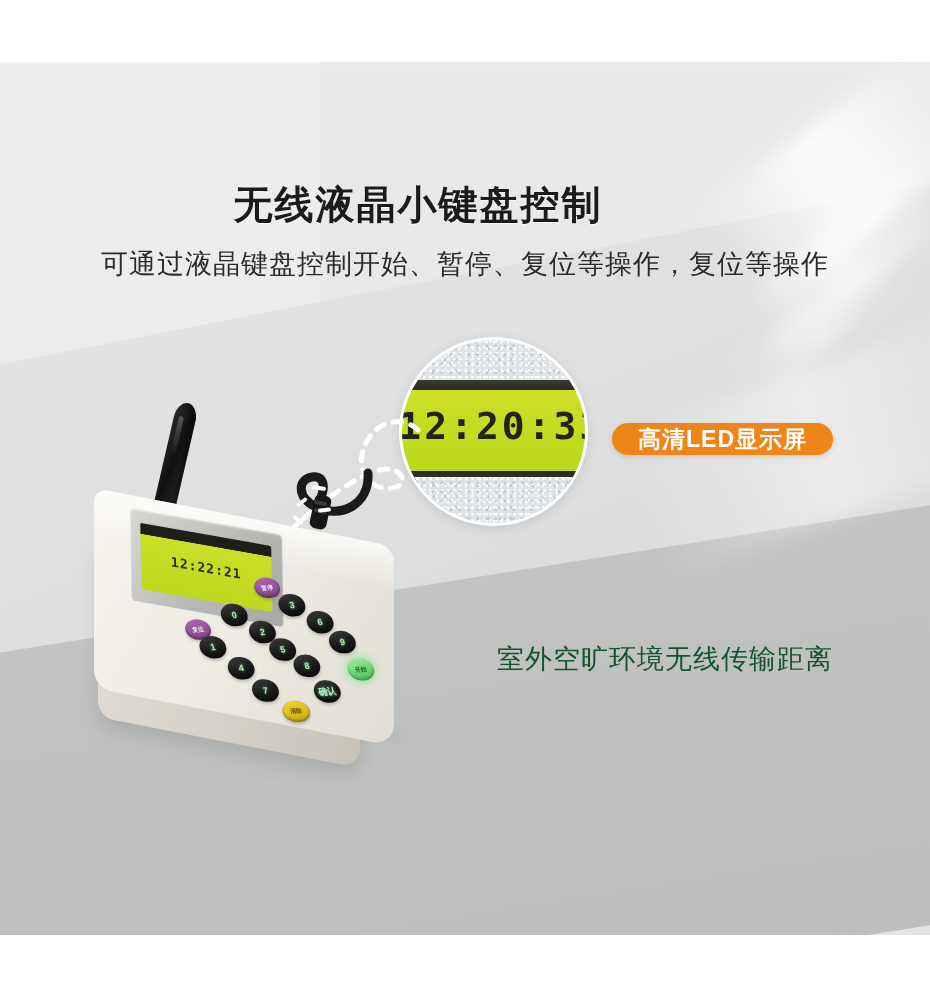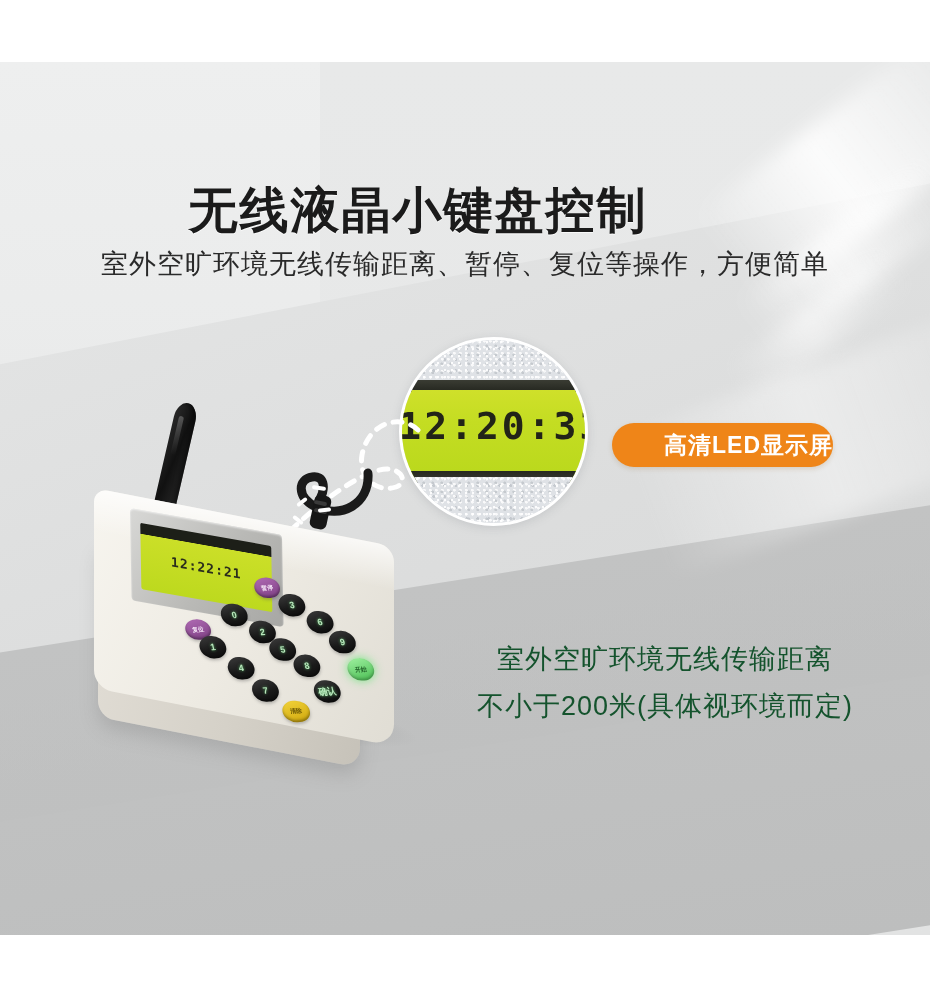--- a/index.html
+++ b/index.html
@@ -52,21 +52,21 @@
   }
   .floor-shade {
     position:absolute; left:0; top:640px; width:930px; height:120px;
     background:linear-gradient(180deg,rgba(190,191,191,0),rgba(190,191,191,.45));
     transform:skewY(-9deg); transform-origin:left top;
   }
 
   
   .title {
     position:absolute; left:0; top:178px; width:836px; text-align:center;
-    font-size:49px; font-weight:bold; letter-spacing:2px; color:#1b1b1b;
+    font-size:39px; font-weight:bold; letter-spacing:2px; color:#1b1b1b;
     text-shadow:0 1px 0 rgba(255,255,255,.7);
   }
   .subtitle {
     position:absolute; left:0; top:246px; width:930px; text-align:center;
     font-size:27px; font-weight:normal; color:#2a2a2a; letter-spacing:1px;
   }
 
   
   .magnifier {
     position:absolute; left:399px; top:337px; width:189px; height:189px;
@@ -99,24 +99,24 @@
   }
   .mag-digits {
     position:absolute; left:0; top:14px; width:100%;
     text-align:center; font-family:"DejaVu Sans Mono","Liberation Mono",monospace;
     font-size:38px; font-weight:bold; letter-spacing:3px; color:#222418;
     text-shadow:1px 0 0 rgba(200,220,40,.45);
   }
 
   
   .badge {
-    position:absolute; left:612px; top:423px; width:221px; height:44px;
+    position:absolute; left:612px; top:423px; width:221px; height:32px;
     background:#ef8518; border-radius:22px;
     box-shadow:0 2px 5px rgba(140,90,20,.18);
-    display:flex; align-items:center; justify-content:flex-end;
+    display:flex; align-items:center; justify-content:center;
     color:#ffffff; font-size:23px; font-weight:bold; letter-spacing:1px;
   }
 
   
   .arrow-svg { position:absolute; left:250px; top:415px; width:200px; height:165px; }
 
   
   .device-wrap { position:absolute; left:60px; top:390px; width:390px; height:400px; }
 
   .antenna-rod {
@@ -225,21 +225,21 @@
     <div class="floor-top"></div>
     <div class="floor-bottom"></div>
     <div class="floor-shade"></div>
     <div class="streak s1"></div>
     <div class="streak s2"></div>
     <div class="streak s3"></div>
     <div class="streak s4"></div>
   </div>
 
   <div class="title">无线液晶小键盘控制</div>
-  <div class="subtitle">室外空旷环境无线传输距离、暂停、复位等操作，方便简单</div>
+  <div class="subtitle">可通过液晶键盘控制开始、暂停、复位等操作，复位等操作</div>
 
   <div class="magnifier">
     <div class="mag-tex-top"></div>
     <div class="mag-bar-top"></div>
     <div class="mag-lcd">
       <div class="mag-digits">12:20:33</div>
     </div>
     <div class="mag-bar-bot"></div>
     <div class="mag-tex-bot"></div>
   </div>
@@ -327,16 +327,15 @@
     </div>
 
     <div class="sparkle" style="left:236px; top:110px; width:12px; height:4px; transform:rotate(-38deg);"></div>
     <div class="sparkle" style="left:252px; top:96px;  width:14px; height:4px; transform:rotate(8deg);"></div>
     <div class="sparkle" style="left:232px; top:128px; width:12px; height:4px; transform:rotate(38deg);"></div>
     <div class="sparkle" style="left:258px; top:118px; width:13px; height:4px; transform:rotate(-6deg);"></div>
   </div>
 
   <div class="blurb">
     <div>室外空旷环境无线传输距离</div>
-    <div>不小于200米(具体视环境而定)</div>
   </div>
 
 </div>
 
 </body></html>

